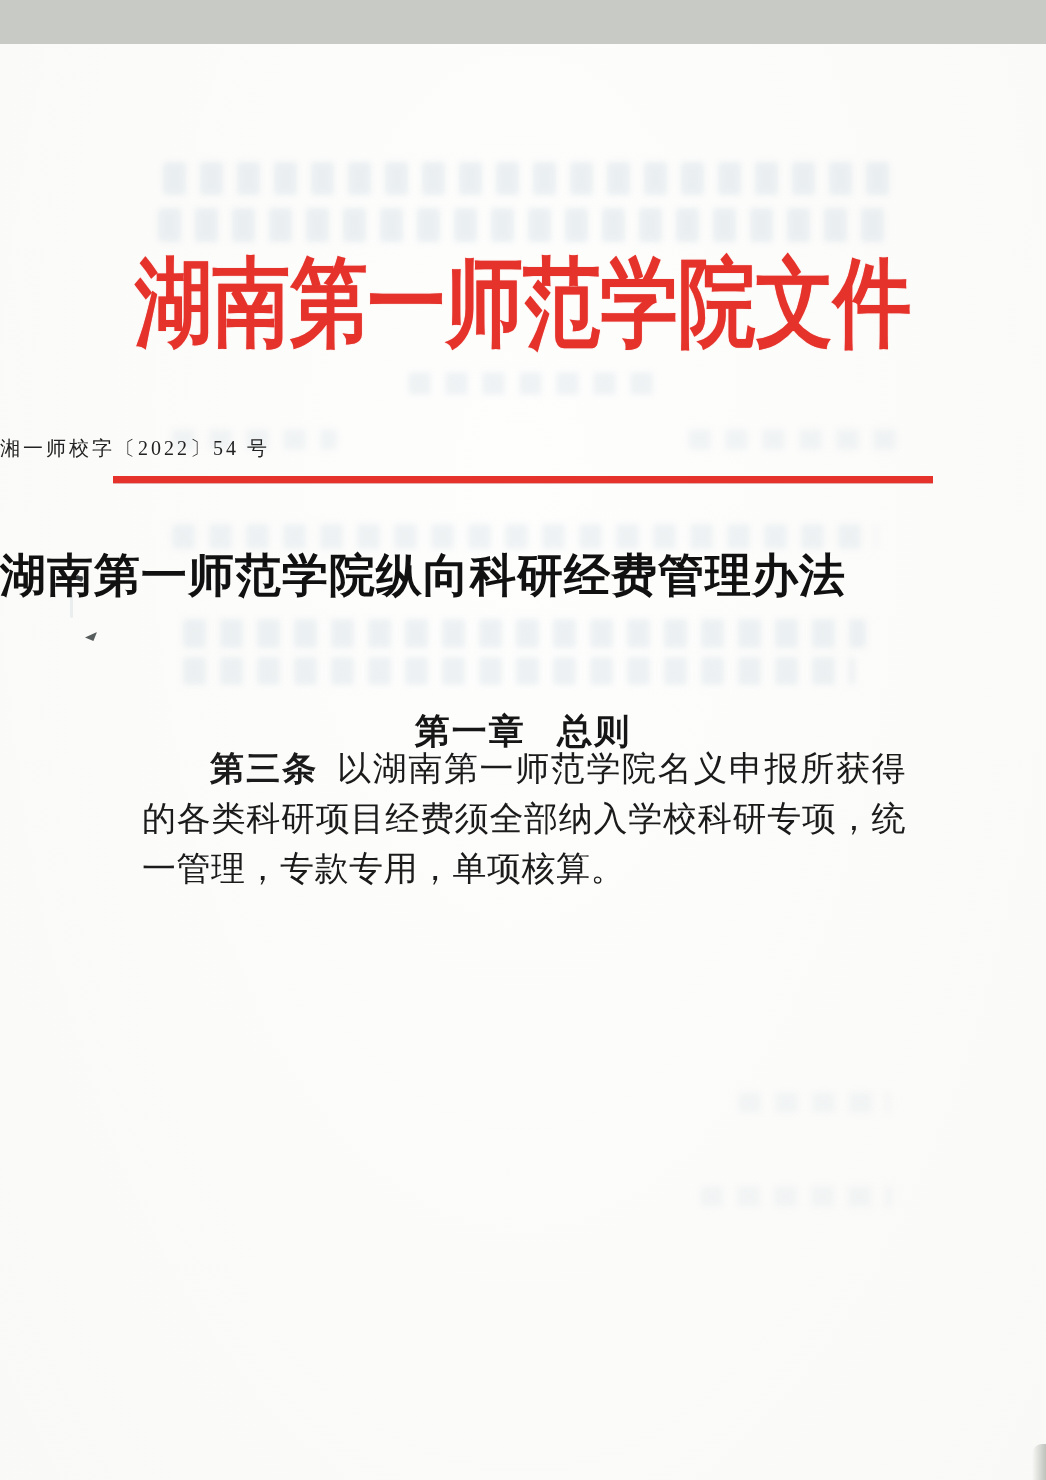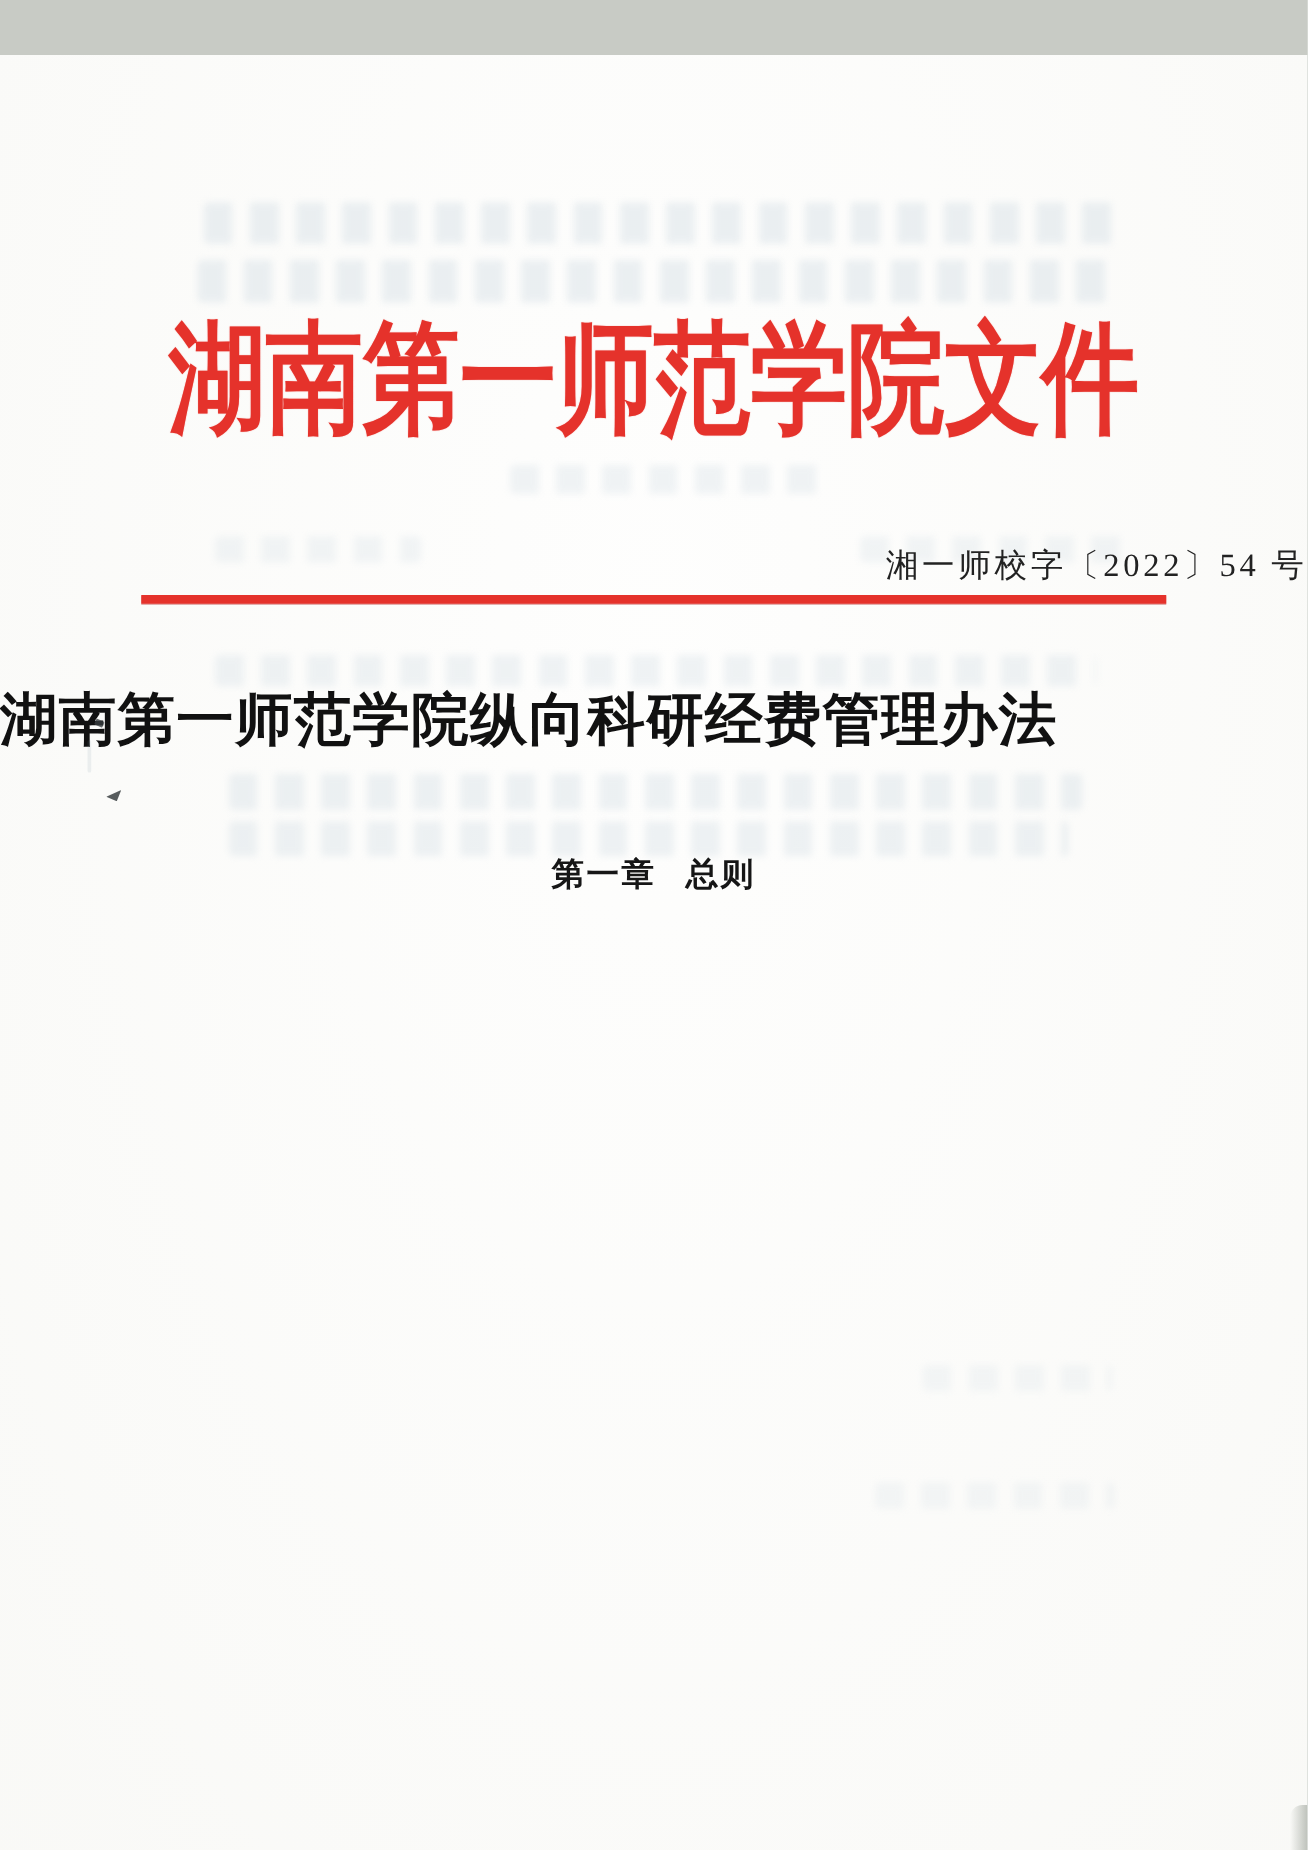--- a/index.html
+++ b/index.html
@@ -38,36 +38,36 @@
     position:absolute;top:206px;left:0;width:100%;
     text-align:center;white-space:nowrap;
     font-size:97px;line-height:1.12;font-weight:bold;
     color:var(--accent_red);
     transform:scaleX(0.80);transform-origin:center;
     letter-spacing:0px;
     text-shadow:0 0 1px rgba(229,50,43,.55);
   }
   .doc-number{
     position:absolute;top:391px;left:0;width:100%;
-    text-align:right;font-size:26px;letter-spacing:3px;
+    text-align:left;font-size:20px;letter-spacing:3px;
     color:#222;
   }
   .red-rule{
     position:absolute;top:432px;left:113px;width:820px;height:7px;
     background:var(--accent_red);
     box-shadow:0 1px 0 rgba(180,30,25,.35);
   }
   .doc-title{
     position:absolute;top:501px;left:0;width:100%;
     text-align:left;font-size:46px;font-weight:bold;
     color:#111;letter-spacing:1px;white-space:nowrap;
   }
   .chapter{
-    position:absolute;top:638px;left:0;width:100%;
-    text-align:center;font-size:26px;font-weight:bold;
+    position:absolute;top:664px;left:0;width:100%;
+    text-align:center;font-size:35px;font-weight:bold;
     font-family:"Liberation Sans","DejaVu Sans",sans-serif;
     color:#161616;letter-spacing:2px;
   }
   .chapter .chapter-num{margin-right:0.9em;}
   .body-text{
     position:absolute;top:700px;left:142px;width:764px;
     color:var(--text_black);
   }
   .body-text p{
     font-size:34px;line-height:50px;
@@ -115,20 +115,23 @@
 
   <div class="red-rule"></div>
 
   <div class="doc-title">湖南第一师范学院纵向科研经费管理办法</div>
 
   <div class="chapter">
     <span class="chapter-num">第一章</span><span>总则</span>
   </div>
 
   <div class="body-text">
+    <p>
+      <b>第三条</b><span>以湖南第一师范学院名义申报所获得的各类科研项目经费须全部纳入学校科研专项，统一管理，专款专用，单项核算。</span>
+    </p>
   </div>
 
   <div class="speck s1"></div>
   <div class="speck s2"></div>
   <div class="speck s3"></div>
   <div class="right-edge"></div>
   <div class="scan-gutter"></div>
 
 </div>
 

